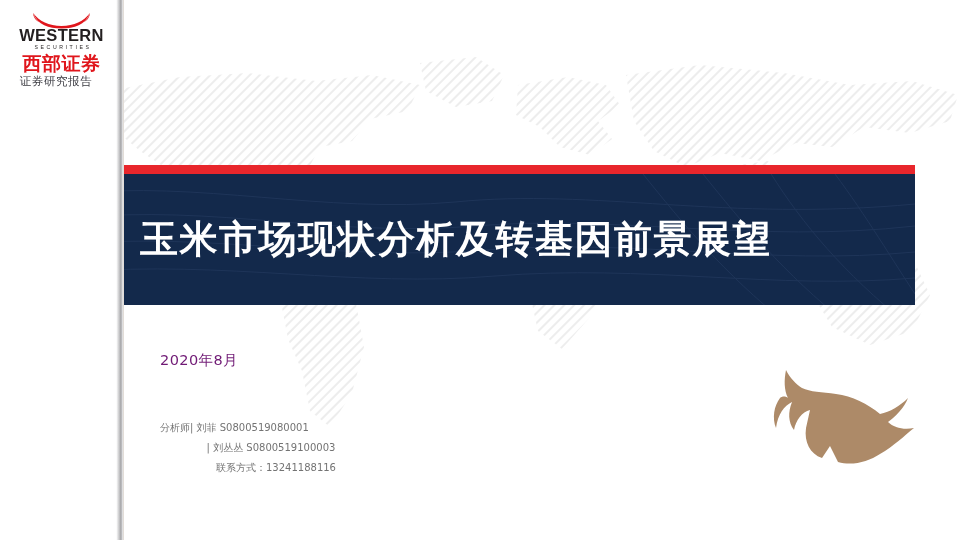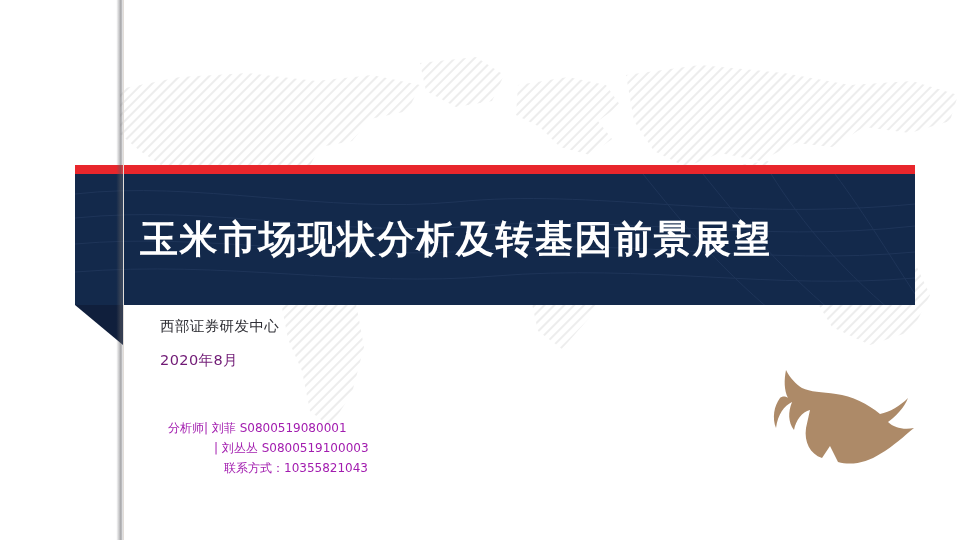--- a/index.html
+++ b/index.html
@@ -76,23 +76,23 @@
     position:absolute;left:160px;top:317px;
     font-family:"DejaVu Sans","Liberation Sans",sans-serif;
     font-size:14.5px;color:#2f2f35;letter-spacing:.4px;z-index:6;
   }
   .date-line{
     position:absolute;left:160px;top:351px;
     font-family:"DejaVu Sans","Liberation Sans",sans-serif;
     font-size:14.5px;color:#701a75;letter-spacing:.4px;z-index:6;
   }
   .analyst-block{
-    position:absolute;left:168px;top:418px;z-index:6;
+    position:absolute;left:160px;top:418px;z-index:6;
     font-family:"DejaVu Sans","Liberation Sans",sans-serif;
-    font-size:12px;color:#a21caf;line-height:20px;
+    font-size:10px;color:#737373;line-height:20px;
   }
   .analyst-block .r{display:block;white-space:nowrap;}
   .analyst-block .r1{text-align:left;}
   .analyst-block .r2{text-align:center;padding-left:46px;}
   .analyst-block .r3{text-align:left;padding-left:56px;}
 
   
   .bull-art{position:absolute;left:718px;top:362px;width:215px;height:120px;z-index:6;}
   .bull-art svg{width:100%;height:100%;display:block;}
 </style>
@@ -124,20 +124,33 @@
         <path d="M506 20 L580 10 L664 18 L730 30 L792 26 L838 40 L830 66 L790 78 L744 72 L712 92 L676 88 L640 106 L600 98 L566 112 L534 96 L514 66 Z"></path>
 
         <path d="M604 112 L648 106 L668 128 L656 158 L632 170 L612 146 Z"></path>
         <path d="M686 126 L726 120 L748 138 L734 160 L700 162 Z"></path>
 
         <path d="M700 212 L752 200 L796 210 L810 240 L792 276 L750 290 L712 272 L694 242 Z"></path>
       </g>
     </svg>
   </div>
 
+  <div class="left-col">
+    <div class="logo-wrap">
+      <svg class="logo-bull" viewBox="0 0 97 17" aria-hidden="true">
+        <path d="M20 1 C26 9 36 14 48.5 14 C61 14 71 9 77 1 C72 13 61.5 16.5 48.5 16.5 C35.5 16.5 25 13 20 1 Z" fill="#e0161c"></path>
+        <path d="M20 1 C21.5 5.5 24 8.5 27 10.5 C23 9 20.5 5.5 20 1 Z" fill="#e0161c"></path>
+        <path d="M77 1 C75.5 5.5 73 8.5 70 10.5 C74 9 76.5 5.5 77 1 Z" fill="#e0161c"></path>
+      </svg>
+      <div class="logo-western">WESTERN</div>
+      <div class="logo-securities">SECURITIES</div>
+      <div class="logo-cn">西部证券</div>
+    </div>
+    <div class="report-label">证券研究报告</div>
+  </div>
   <div class="divider-shadow"></div>
   <div class="divider-line"></div>
 
   <div class="band-fold"></div>
 
   <div class="band">
     <div class="band-red"></div>
     <div class="band-navy">
       <div class="tex">
         <svg viewBox="0 0 840 131" preserveAspectRatio="none" aria-hidden="true">
@@ -150,27 +163,26 @@
             <path d="M620 -10 C660 40 700 90 760 140"></path>
             <path d="M690 -10 C720 40 760 90 820 140"></path>
             <path d="M760 0 C790 40 820 90 840 120"></path>
           </g>
         </svg>
       </div>
     </div>
     <div class="band-title">玉米市场现状分析及转基因前景展望</div>
   </div>
 
-  <div class="org-line">西部证券研发中心</div>
   <div class="date-line">2020年8月</div>
 
   <div class="analyst-block">
     <span class="r r1">分析师|  刘菲 S0800519080001</span>
     <span class="r r2">|  刘丛丛 S0800519100003</span>
-    <span class="r r3">联系方式：10355821043</span>
+    <span class="r r3">联系方式：13241188116</span>
   </div>
 
   <div class="bull-art">
     <svg viewBox="0 0 215 120" aria-hidden="true">
       <path d="M62 36 C56 44 54 56 58 66 C60 52 66 44 74 40 C70 50 70 60 76 68
                C78 58 84 50 92 48 L88 66 C86 80 92 92 104 96 L112 84 L120 100
                C134 104 150 100 162 92 C176 84 186 74 196 66
                C186 68 176 66 170 60 C178 54 186 46 190 36
                C182 44 172 50 162 52 C150 42 134 34 118 32
                C104 30 92 30 84 26 C78 22 72 16 68 8

